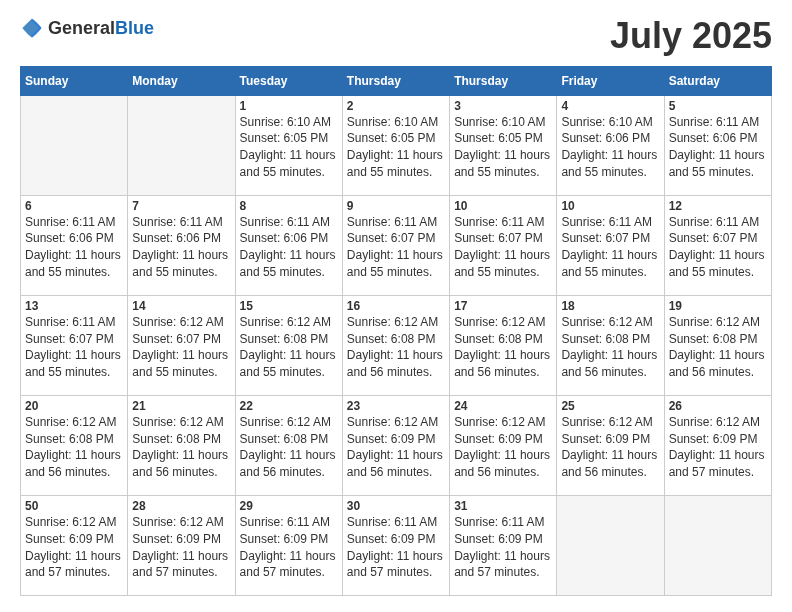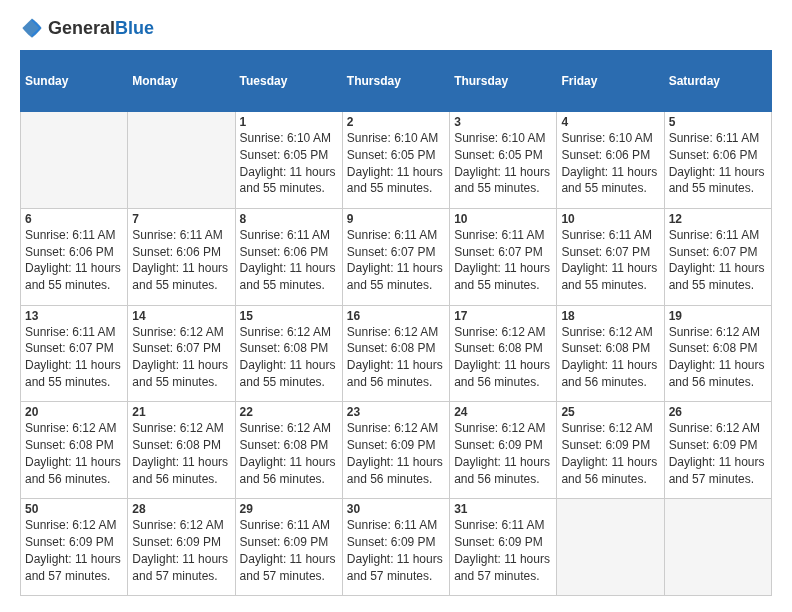--- a/index.html
+++ b/index.html
@@ -49,21 +49,21 @@
       width: 100%;
       border-collapse: collapse;
       flex: 1;
       border: 1px solid #ccc;
     }
     .calendar th {
       background-color: #2b6cb0;
       color: #fff;
       font-size: 12px;
       font-weight: bold;
-      padding: 23px 4px;
+      padding: 7px 4px;
       text-align: left;
       border: 1px solid #2b6cb0;
     }
     .calendar td {
       vertical-align: top;
       border: 1px solid #ccc;
       padding: 3px 4px;
       font-size: 9.5px;
       color: #333;
       width: calc(100% / 7);
@@ -95,20 +95,21 @@
     <div class="logo">
       <svg class="logo-icon" viewBox="0 0 30 30" xmlns="http://www.w3.org/2000/svg">
         <path d="M15 3 C15 3, 22 8, 27 15 C22 22, 15 27, 15 27 C15 27, 8 22, 3 15 C8 8, 15 3 Z" fill="#1a6bb5" opacity="0.8"></path>
         <path d="M15 5 C19 9, 23 12, 25 15 C23 18, 19 21, 15 25" fill="none" stroke="#2980d9" stroke-width="2"></path>
       </svg>
       <div>
         <span style="font-size:18px;font-weight:bold;color:#333;">General</span><span style="font-size:18px;font-weight:bold;color:#1a6bb5;">Blue</span>
       </div>
     </div>
     <div class="title-block">
+      <div class="month-year">July 2025</div>
     </div>
   </div>
 
   <table class="calendar">
     <thead>
       <tr>
         <th>Sunday</th>
         <th>Monday</th>
         <th>Tuesday</th>
         <th>Thursday</th>

